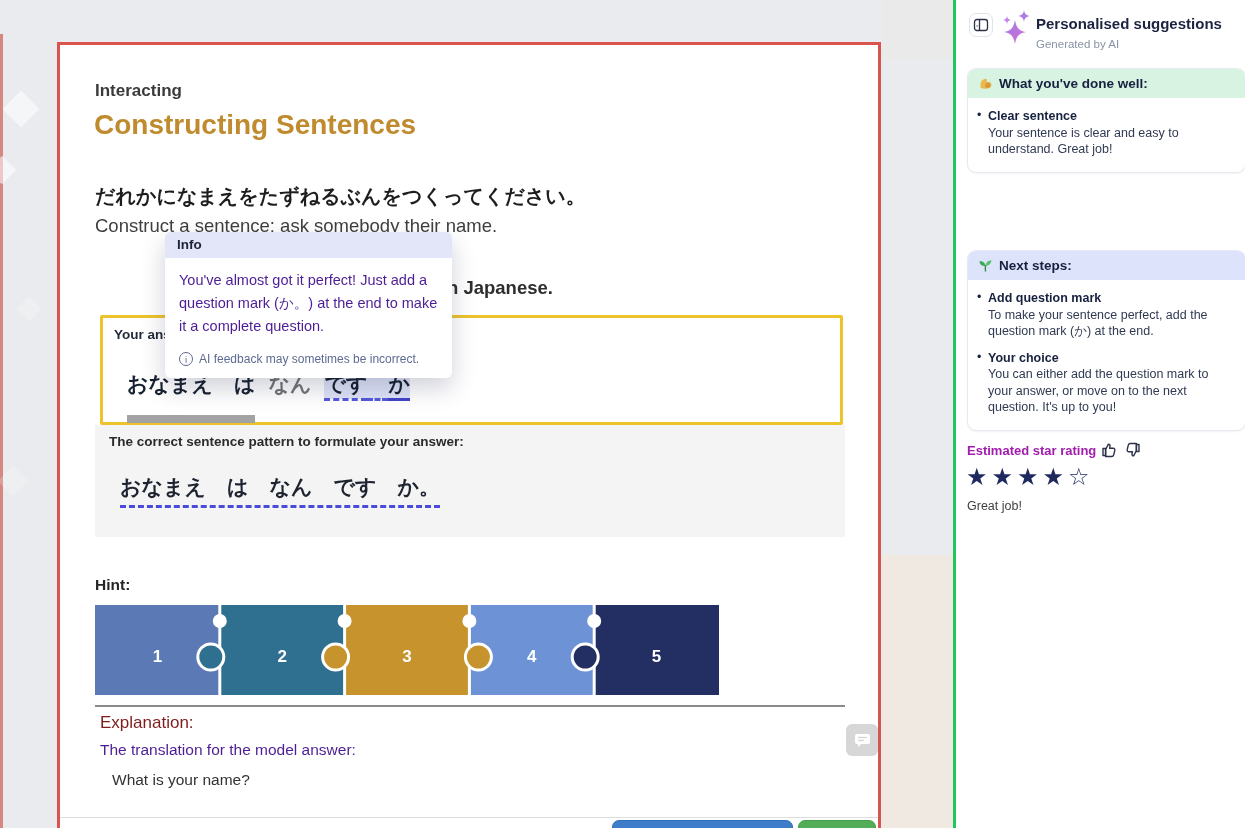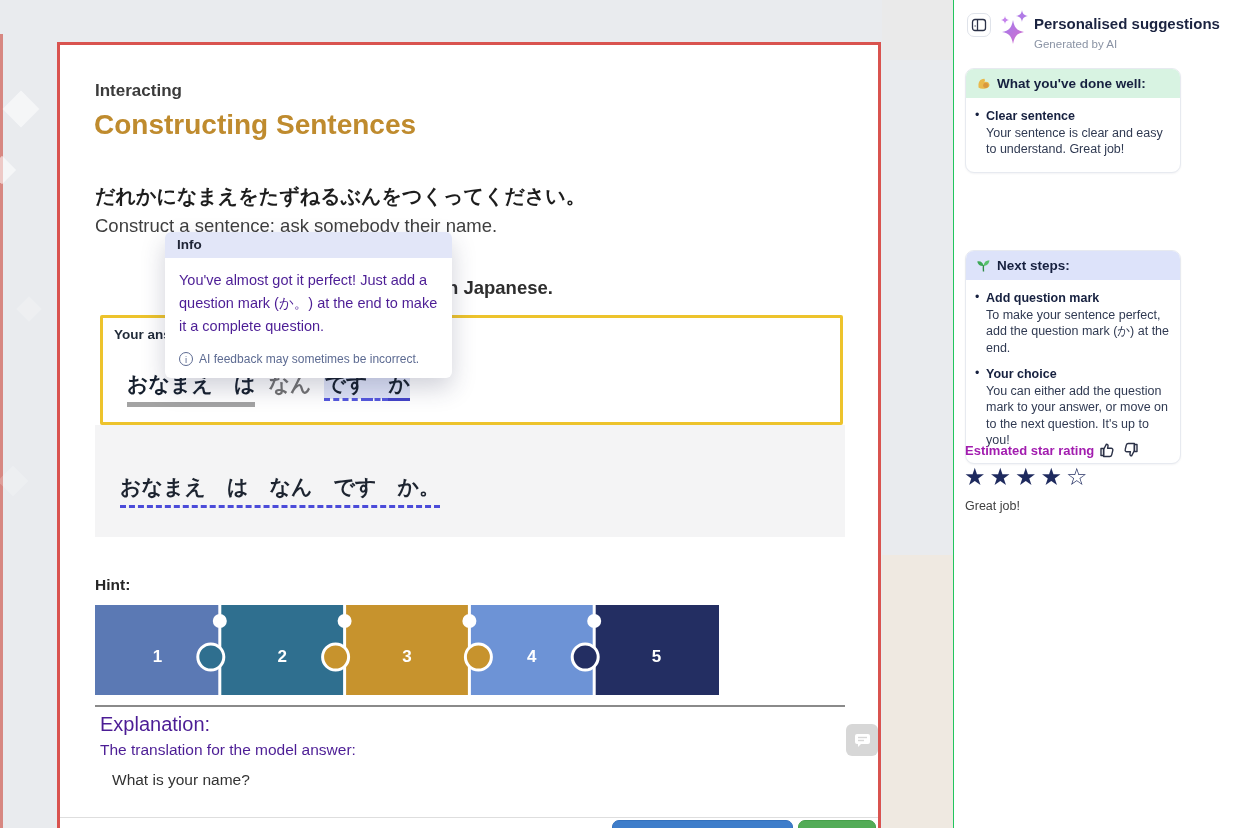--- a/index.html
+++ b/index.html
@@ -20,21 +20,21 @@
   .page-title { position:absolute; left:34px; top:64px; font-size:28px; font-weight:bold; color:#bf8b2e; }
   .prompt-jp { position:absolute; left:35px; top:138px; font-size:20px; font-weight:600; color:#1d1d1d; }
   .prompt-en { position:absolute; left:35px; top:170px; font-size:18.5px; color:#3f3f3f; }
   .hidden-frag { position:absolute; left:387px; top:232px; font-size:18.5px; font-weight:bold; color:#2e2e2e; z-index:3; }
 
   
   .answer-box { position:absolute; left:40px; top:270px; width:743px; height:110px;
     background:#fff; border:3px solid #edc32c; border-radius:2px; z-index:4; }
   .answer-label { position:absolute; left:11px; top:9px; font-size:13.5px; font-weight:bold; color:#1f2937; }
   .answer-line { position:absolute; left:24px; top:52px; font-size:21px; font-weight:bold; color:#16202e; white-space:nowrap; }
-  .w-green { border-bottom:5px solid #a3a3a3; padding-bottom:7px; }
+  .w-green { border-bottom:8px solid #a3a3a3; padding-bottom:20px; }
   .gap { display:inline-block; width:13px; }
   .w-gold { color:#737373; }
   .hl { background:#dfe4f8; padding-bottom:4px; }
   .w-dashed { border-bottom:3px dashed #5558dd; padding-bottom:3px; }
   .w-solidblue { border-bottom:3px solid #4343c8; padding-bottom:3px; }
 
   
   .tooltip { position:absolute; left:105px; top:187px; width:287px; z-index:10;
     background:#fff; border-radius:6px; box-shadow:0 10px 24px rgba(40,45,80,.22); overflow:hidden; }
   .tooltip-head { background:#e2e6f8; padding:5px 12px 6px; font-size:13.5px; font-weight:bold; color:#202637; }
@@ -46,44 +46,44 @@
   
   .pattern-sec { position:absolute; left:35px; top:380px; width:750px; height:112px; background:#f4f4f5; z-index:2; }
   .pattern-label { position:absolute; left:14px; top:9px; font-size:13.5px; font-weight:bold; color:#2b2b2b; }
   .pattern-line { position:absolute; left:25px; top:48px; font-size:21px; font-weight:bold; color:#1d2430;
     border-bottom:3px dashed #4b4bd9; padding-bottom:4px; white-space:nowrap; }
 
   .hint-label { position:absolute; left:35px; top:531px; font-size:15.5px; font-weight:bold; color:#262626; }
   .puzzle { position:absolute; left:35px; top:560px; }
 
   .divider { position:absolute; left:35px; top:660px; width:750px; height:2px; background:#8a8a8a; }
-  .expl-head { position:absolute; left:40px; top:668px; font-size:20px; color:#4c1d95; }
+  .expl-head { position:absolute; left:40px; top:668px; font-size:17px; color:#7f1d1d; }
   .expl-1 { position:absolute; left:40px; top:696px; font-size:15.5px; color:#4c1d95; }
   .expl-2 { position:absolute; left:40px; top:726px; font-size:15.5px; color:#333;margin-left:12px; }
 
   .comment-btn { position:absolute; left:786px; top:679px; width:32px; height:32px;
     background:#d7d7d7; border-radius:6px; display:flex; align-items:center; justify-content:center; z-index:5; }
 
   .card-footer-line { position:absolute; left:0; top:772px; width:818px; height:1px; background:#dedede; }
   .btn-blue { position:absolute; left:552px; top:775px; width:181px; height:48px;
     background:#3e7dca; border:1px solid #3471bd; border-radius:7px; }
   .btn-green { position:absolute; left:738px; top:775px; width:78px; height:48px;
     background:#53ac57; border:1px solid #47a04b; border-radius:7px; }
 
   
   .sidebar { position:absolute; left:953px; top:0; width:292px; height:828px; background:#fff;
-    border-left:1px solid #22c55e; }
+    border-left:3px solid #22c55e; }
   .panel-btn { position:absolute; left:13px; top:13px; width:24px; height:24px;
     border:1px solid #dfe3ea; border-radius:7px; background:#fff;
     display:flex; align-items:center; justify-content:center; }
   .sparkle { position:absolute; left:42px; top:6px; }
   .sb-title { position:absolute; left:80px; top:15px; font-size:15px; font-weight:bold; color:#1b2340; }
   .sb-sub { position:absolute; left:80px; top:38px; font-size:11.5px; color:#8a93a4; }
 
-  .sb-card { position:absolute; left:11px; width:216px; border-radius:9px;
+  .sb-card { position:absolute; left:11px; width:279px; border-radius:9px;
     border:1px solid #e7eaf0; background:#fff; overflow:hidden; box-shadow:0 1px 2px rgba(20,25,60,.05); }
   .sb-card.done { top:68px; }
   .sb-card.next { top:250px; }
   .sb-card-head { display:flex; align-items:center; gap:6px; padding:7px 10px;
     font-size:13.5px; font-weight:bold; color:#16203f; }
   .sb-card.done .sb-card-head { background:#d8f3e2; }
   .sb-card.next .sb-card-head { background:#dde3fa; }
   .sb-card-body { padding:10px 10px 12px 6px; }
   .sb-card-body ul { list-style:none; }
   .sb-card-body li { position:relative; padding-left:14px; margin-bottom:10px; }
@@ -127,20 +127,21 @@
   <div class="tooltip">
     <div class="tooltip-head">Info</div>
     <div class="tooltip-body">You've almost got it perfect! Just add a question mark (か。) at the end to make it a complete question.</div>
     <div class="tooltip-foot">
       <span class="info-i">i</span>
       <span>AI feedback may sometimes be incorrect.</span>
     </div>
   </div>
 
   <div class="pattern-sec">
+    <div class="pattern-label">The correct sentence pattern to formulate your answer:</div>
     <div class="pattern-line">おなまえ　は　なん　です　か。</div>
   </div>
 
   <div class="hint-label">Hint:</div>
   <svg class="puzzle" width="624" height="90">
       <rect x="0" y="0" width="124.8" height="90" fill="#5b79b4"></rect>
       <rect x="124.8" y="0" width="124.8" height="90" fill="#2f6f8f"></rect>
       <rect x="249.6" y="0" width="124.8" height="90" fill="#c7932d"></rect>
       <rect x="374.4" y="0" width="124.8" height="90" fill="#6d93d6"></rect>
       <rect x="499.2" y="0" width="124.8" height="90" fill="#232e62"></rect>

